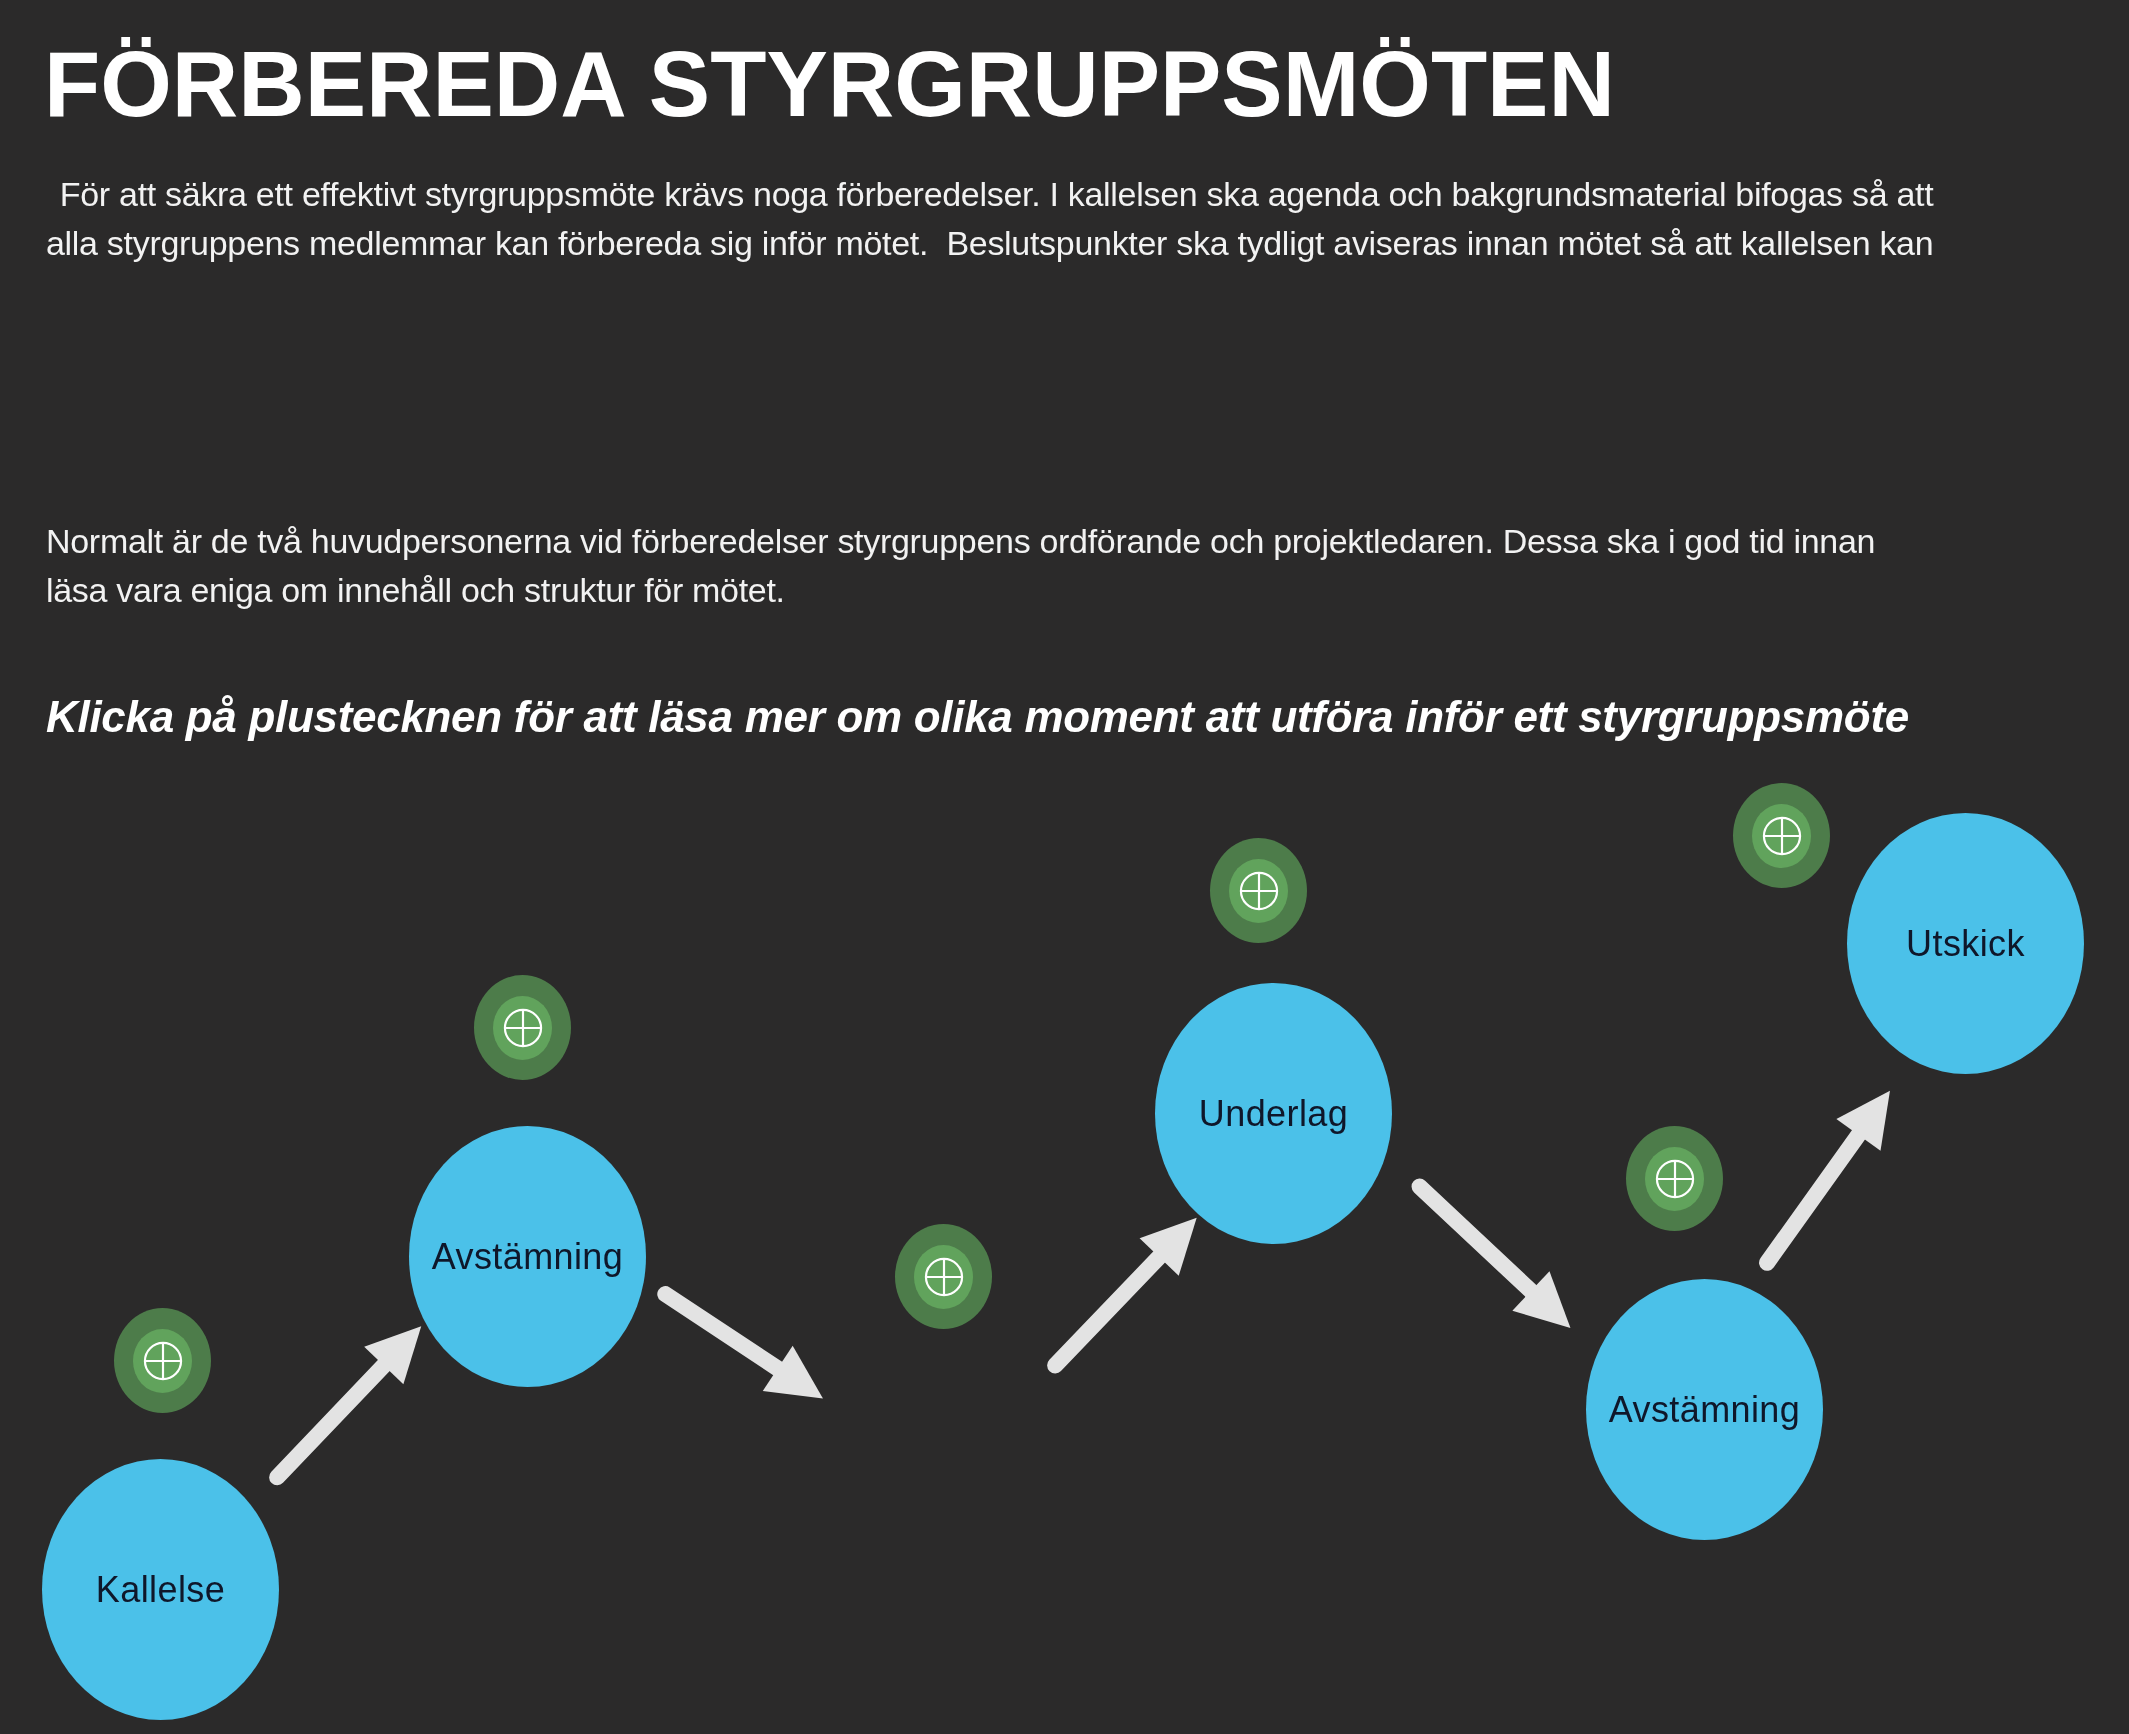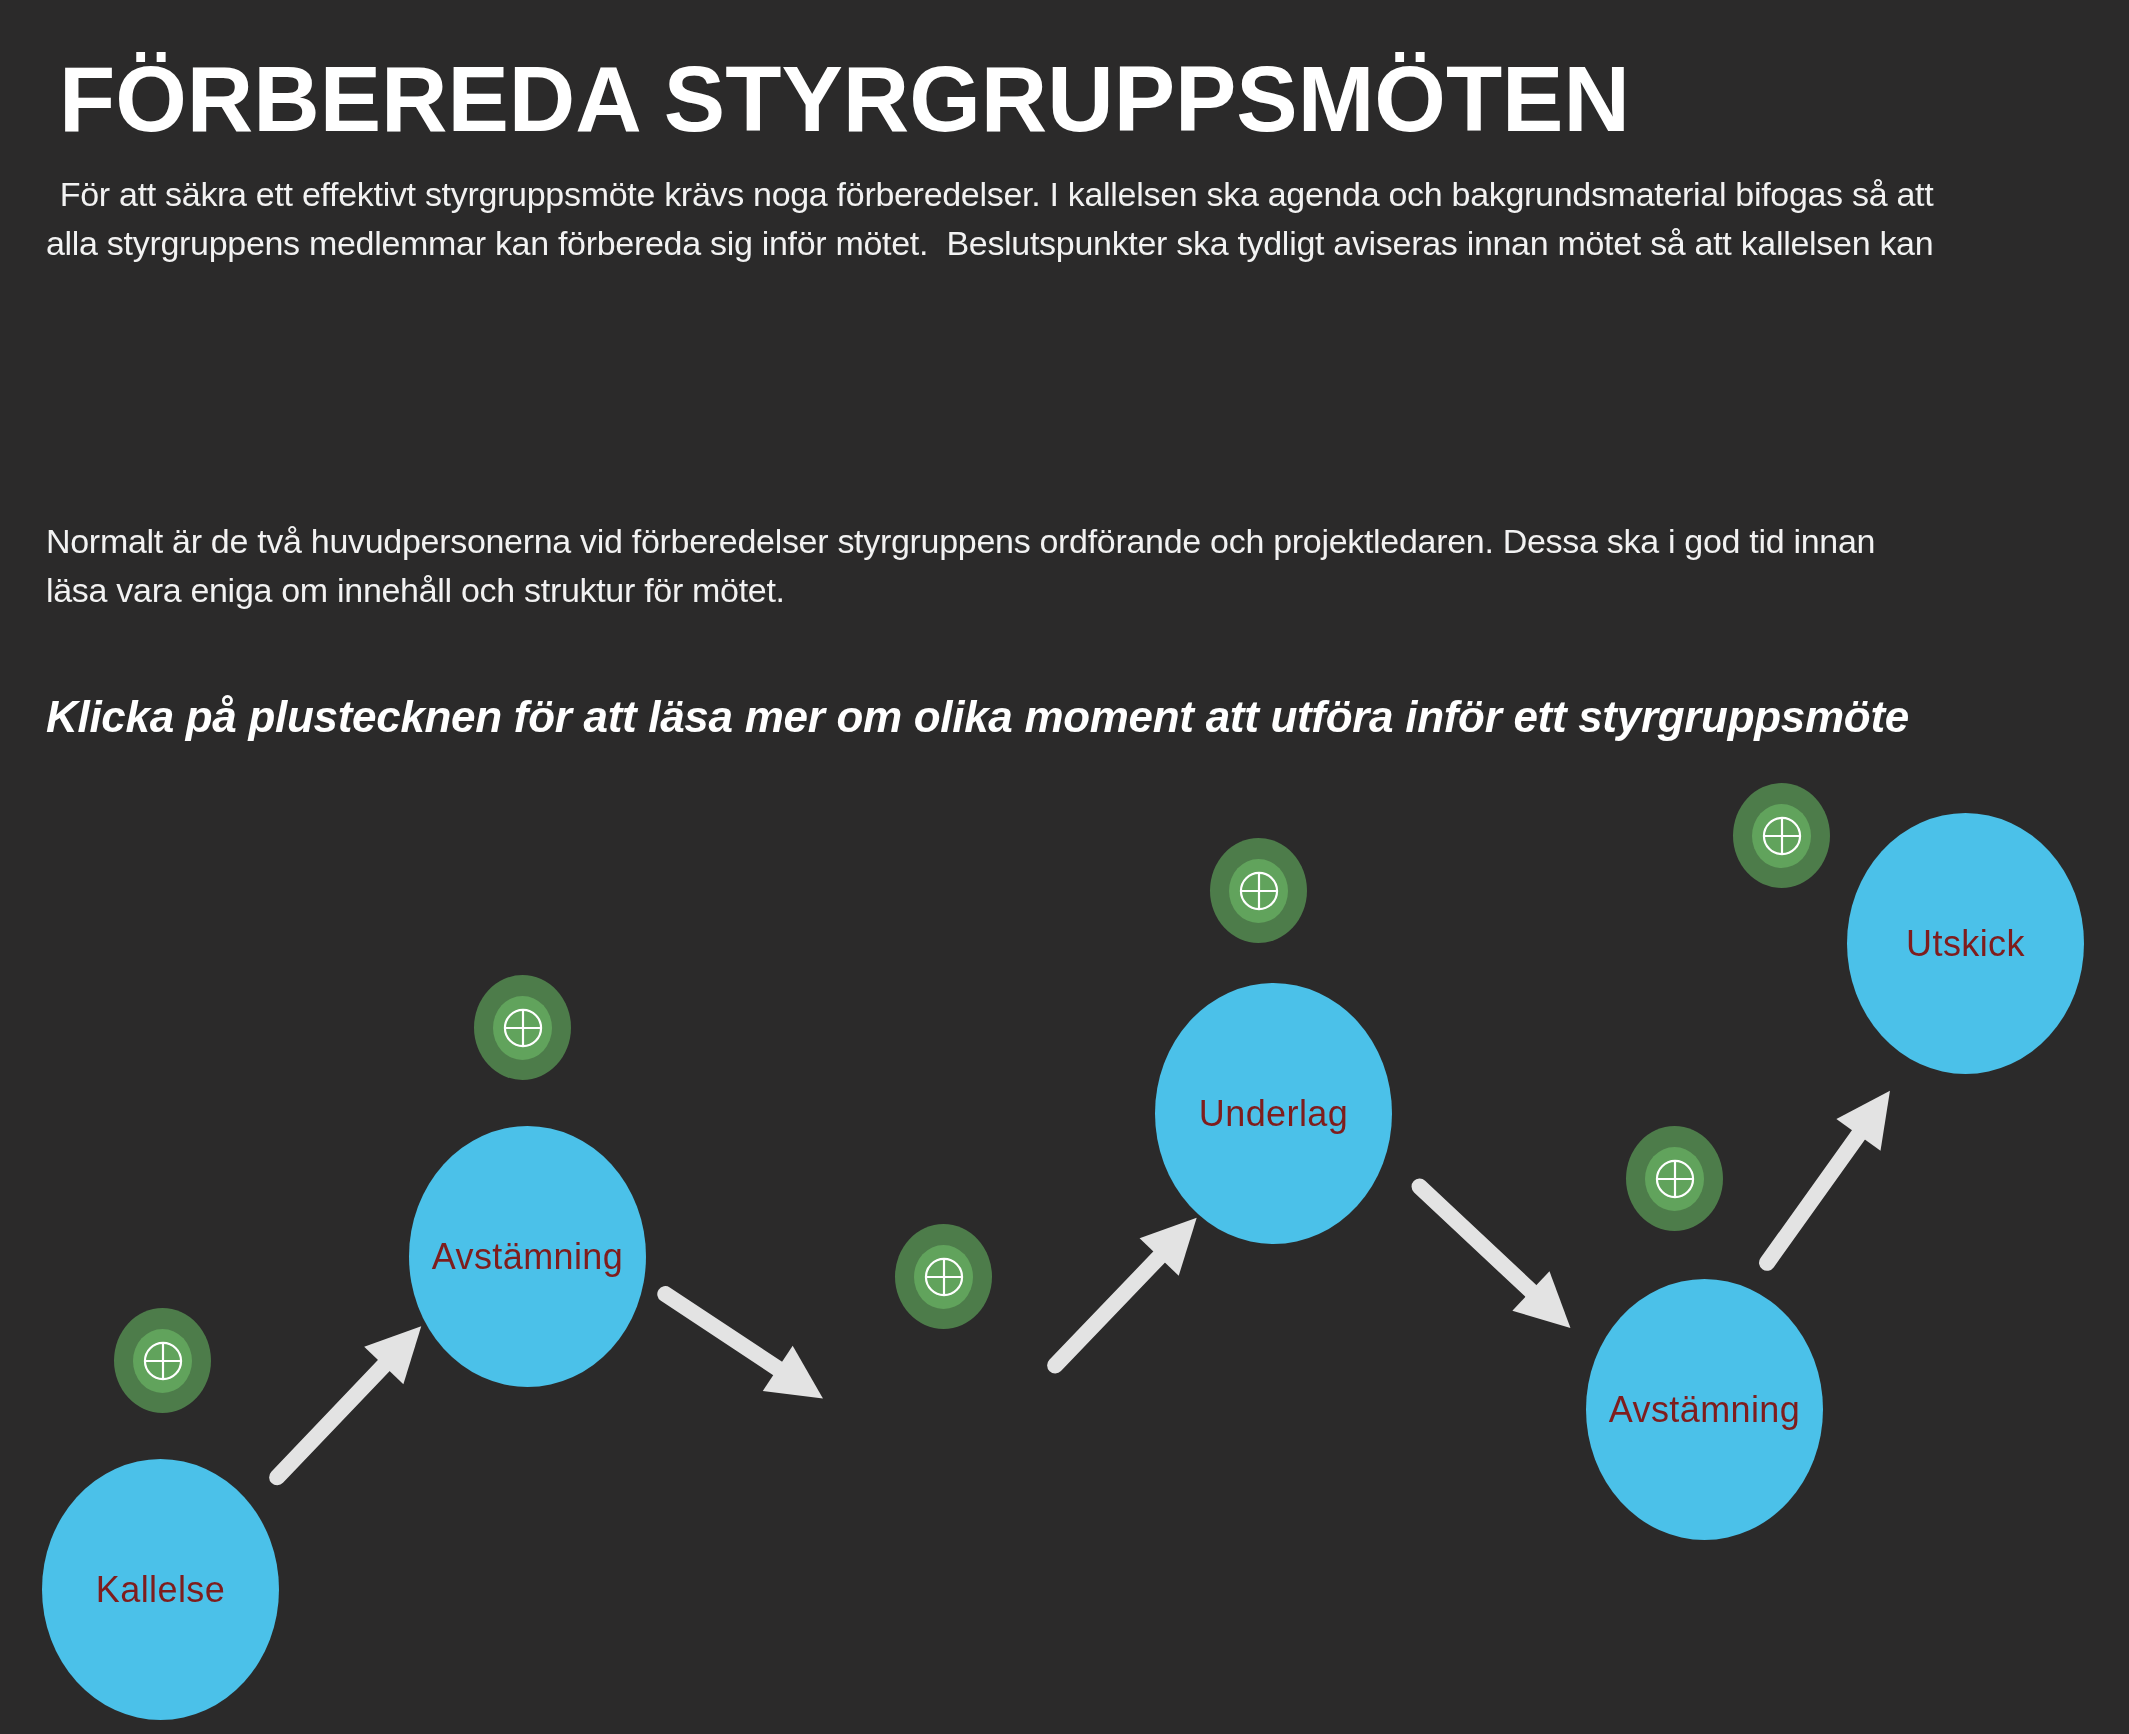--- a/index.html
+++ b/index.html
@@ -8,21 +8,21 @@
     width: 2129px;
     height: 1734px;
     background: var(--bg, #2b2a2a);
     overflow: hidden;
     font-family: "Liberation Sans", sans-serif;
   }
   .page-title {
     position: absolute;
     left: 44px;
     top: 34px;
-    margin: 15px;
+    margin: 0;
     font-size: 92px;
     line-height: 1.1;
     font-weight: 800;
     letter-spacing: 0px;
     color: #ffffff;
     white-space: pre;
   }
   .para {
     position: absolute;
     left: 46px;
@@ -55,21 +55,21 @@
     position: absolute;
     width: 237px;
     height: 261px;
     border-radius: 50%;
     background: var(--node, #4bc1e9);
     display: flex;
     align-items: center;
     justify-content: center;
   }
   .node-label {
-    color: #7f1d1d;
+    color: #0f172a;
     font-size: 36px;
     font-weight: 400;
     letter-spacing: 0.4px;
     text-align: center;
   }
   .plus-btn {
     position: absolute;
     width: 97px;
     height: 105px;
     border-radius: 50%;

